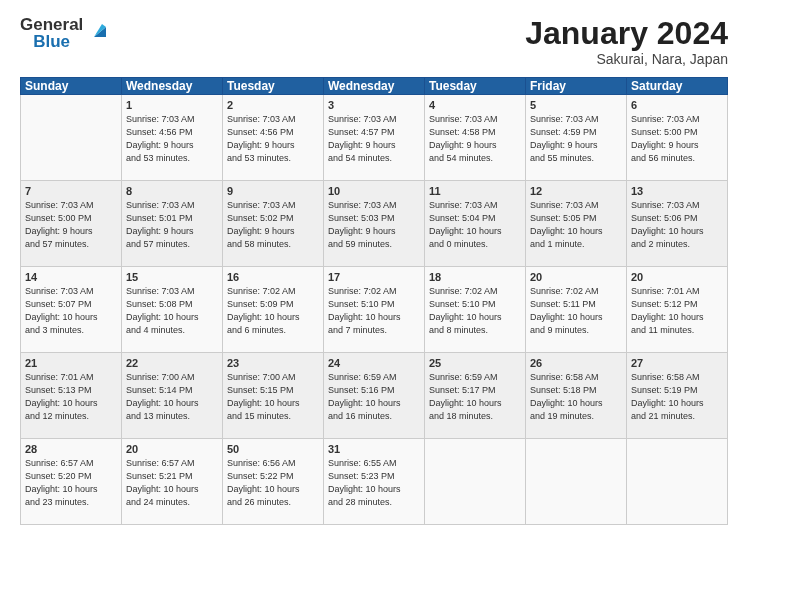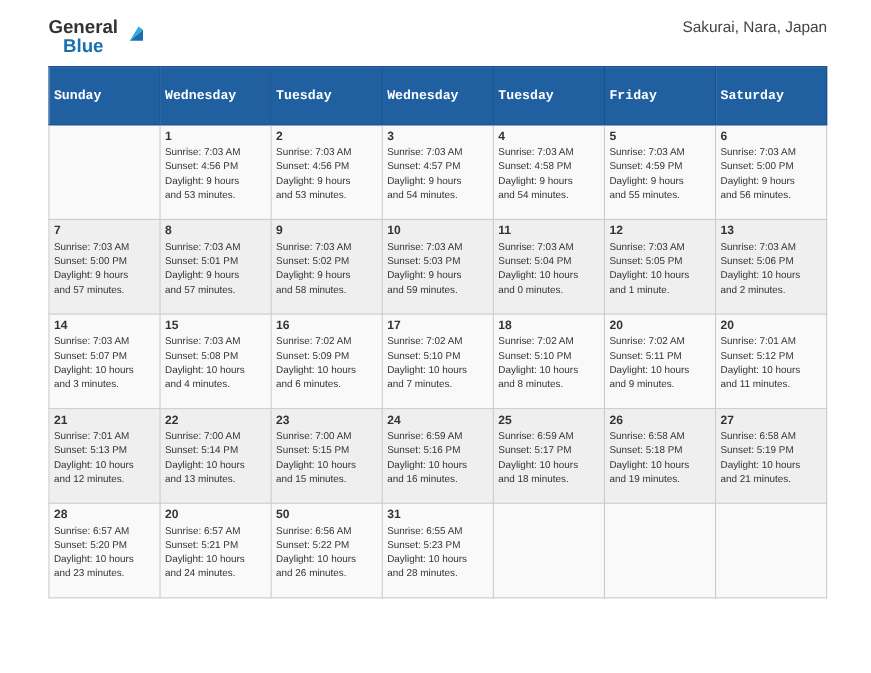--- a/index.html
+++ b/index.html
@@ -6,21 +6,20 @@
     body {
       font-family: Arial, sans-serif;
       background: #fff;
       width: 792px;
       height: 612px;
       overflow: hidden;
     }
     .page {
       width: 748px;
       padding: 16px 20px 10px 20px;
-      margin-left: 24px;
     }
     .header {
       display: flex;
       justify-content: space-between;
       align-items: flex-start;
       margin-bottom: 10px;
     }
     .logo {
       display: flex;
       align-items: center;
@@ -41,24 +40,23 @@
     table {
       width: 100%;
       border-collapse: collapse;
       table-layout: fixed;
     }
     thead th {
       background-color: #2060a0;
       color: #fff;
       font-size: 12px;
       font-weight: bold;
-      padding: 19px 4px;
+      padding: 1px 4px;
       text-align: left;
       border: 1px solid #1a5090;
-      font-family: Liberation Mono, monospace;
     }
     tbody td {
       vertical-align: top;
       border: 1px solid #ccc;
       padding: 4px 4px 4px 4px;
       font-size: 9.5px;
       color: #333;
       height: 86px;
     }
     tbody tr:nth-child(odd) td {
@@ -93,20 +91,21 @@
           <span style="font-size:17px;font-weight:bold;color:#333;">General</span>
           <span style="font-size:17px;font-weight:bold;color:#1a6faf;text-align:center;">Blue</span>
         </div>
         <svg width="24" height="24" viewBox="0 0 24 24" style="margin-left:3px;margin-top:-4px;">
           <polygon points="8,18 20,8 20,18" fill="#1a6faf"></polygon>
           <polygon points="8,18 16,5 20,8" fill="#2eaadc"></polygon>
         </svg>
       </div>
     </div>
     <div class="title-block">
+      <div class="cal-title">January 2024</div>
       <div class="cal-subtitle">Sakurai, Nara, Japan</div>
     </div>
   </div>
 
   <table>
     <thead>
       <tr>
       <th>Sunday</th>
           <th>Wednesday</th>
           <th>Tuesday</th>

